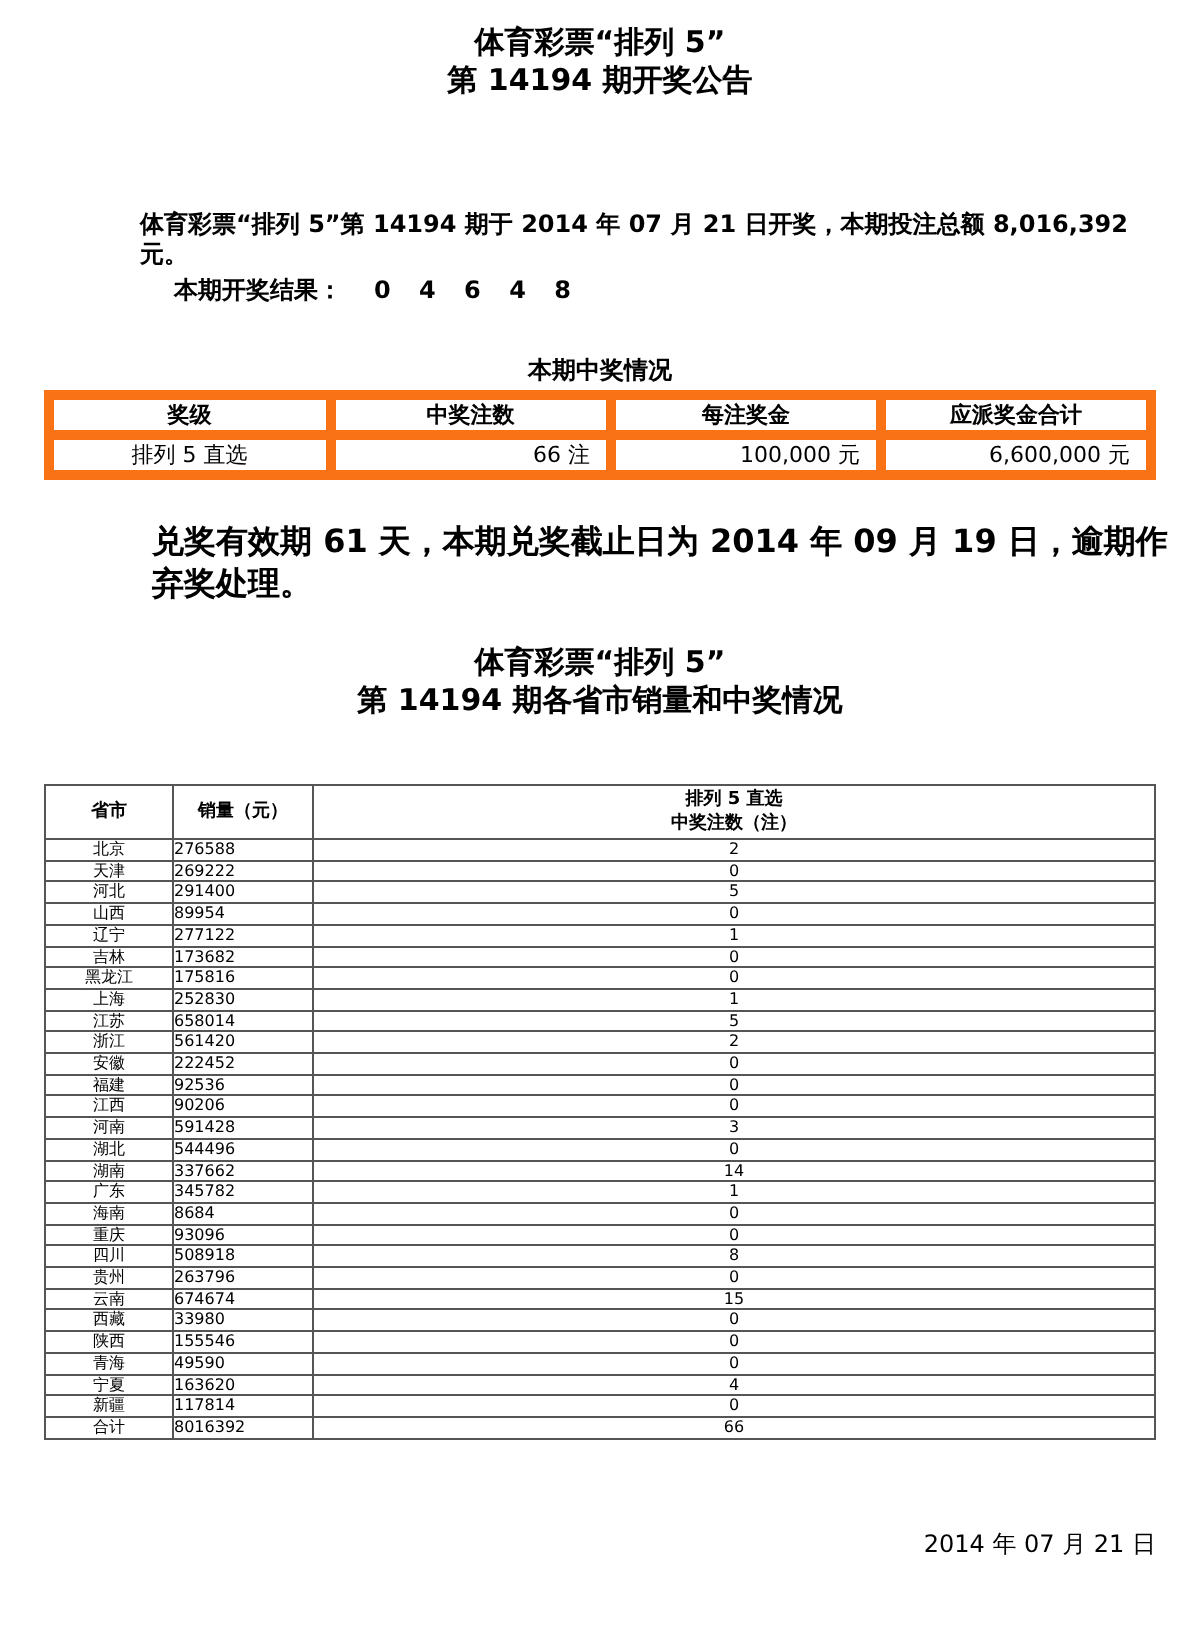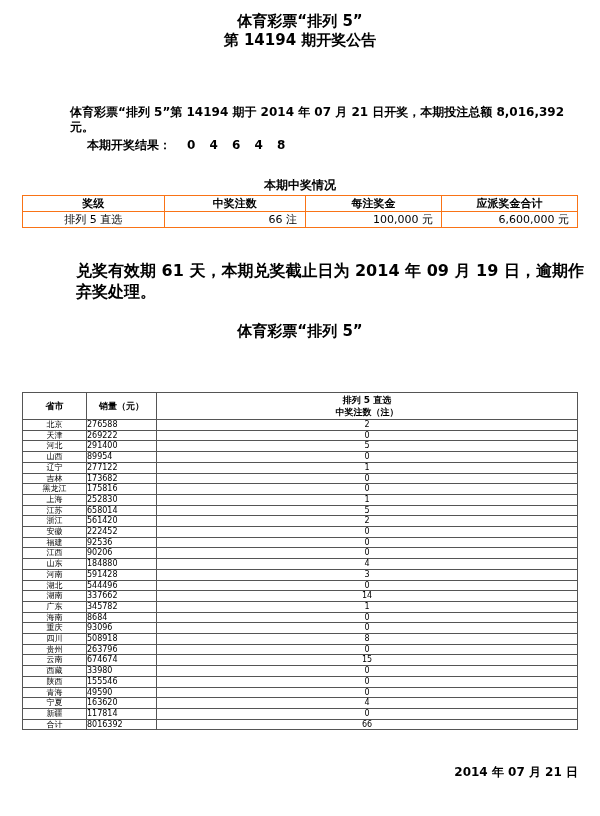--- a/index.html
+++ b/index.html
@@ -57,21 +57,21 @@
   }
   table { border-collapse: collapse; table-layout: fixed; }
   .t1 {
     position: absolute;
     top: 195px;
     left: 22px;
     width: 556px;
     font-size: 11px;
   }
   .t1 th, .t1 td {
-    border: 1px solid #f97316;
+    border: 5px solid #f97316;
     height: 15px;
     padding: 0 8px;
     overflow: hidden;
     white-space: nowrap;
   }
   .t1 th { font-weight: bold; text-align: center; }
   .t1 td.c0 { text-align: center; }
   .t1 td.c1, .t1 td.c2, .t1 td.c3 { text-align: right; }
   .redeem {
     position: absolute;
@@ -121,21 +121,21 @@
   .t2 td.name  { text-align: center; }
   .t2 td.sales { text-align: left; padding-right: 5px; }
   .t2 td.count { text-align: center; }
   .date-footer {
     position: absolute;
     top: 764px;
     left: 0;
     width: 578px;
     text-align: right;
     font-size: 12px;
-    font-weight: bold;
+    font-weight: normal;
   }
 </style>
 </head>
 <body>
 
 <div class="doc-title">
   <div>体育彩票“排列 5”</div>
   <div>第 14194 期开奖公告</div>
 </div>
 
@@ -169,20 +169,21 @@
         <td class="c2">100,000 元</td>
         <td class="c3">6,600,000 元</td>
       </tr>
     </tbody>
 </table>
 
 <div class="redeem">兑奖有效期 61 天，本期兑奖截止日为 2014 年 09 月 19 日，逾期作弃奖处理。</div>
 
 <div class="sec2-title">
   <div>体育彩票“排列 5”</div>
+  <div>第 14194 期各省市销量和中奖情况</div>
 </div>
 
 <table class="t2">
   <colgroup>
     <col style="width:64px">
       <col style="width:70px">
       <col>
   </colgroup>
   <thead>
     <tr>
@@ -254,25 +255,20 @@
         <td class="name">福建</td>
         <td class="sales">92536</td>
         <td class="count">0</td>
       </tr>
       <tr>
         <td class="name">江西</td>
         <td class="sales">90206</td>
         <td class="count">0</td>
       </tr>
       <tr>
-        <td class="name">山东</td>
-        <td class="sales">184880</td>
-        <td class="count">4</td>
-      </tr>
-      <tr>
         <td class="name">河南</td>
         <td class="sales">591428</td>
         <td class="count">3</td>
       </tr>
       <tr>
         <td class="name">湖北</td>
         <td class="sales">544496</td>
         <td class="count">0</td>
       </tr>
       <tr>

